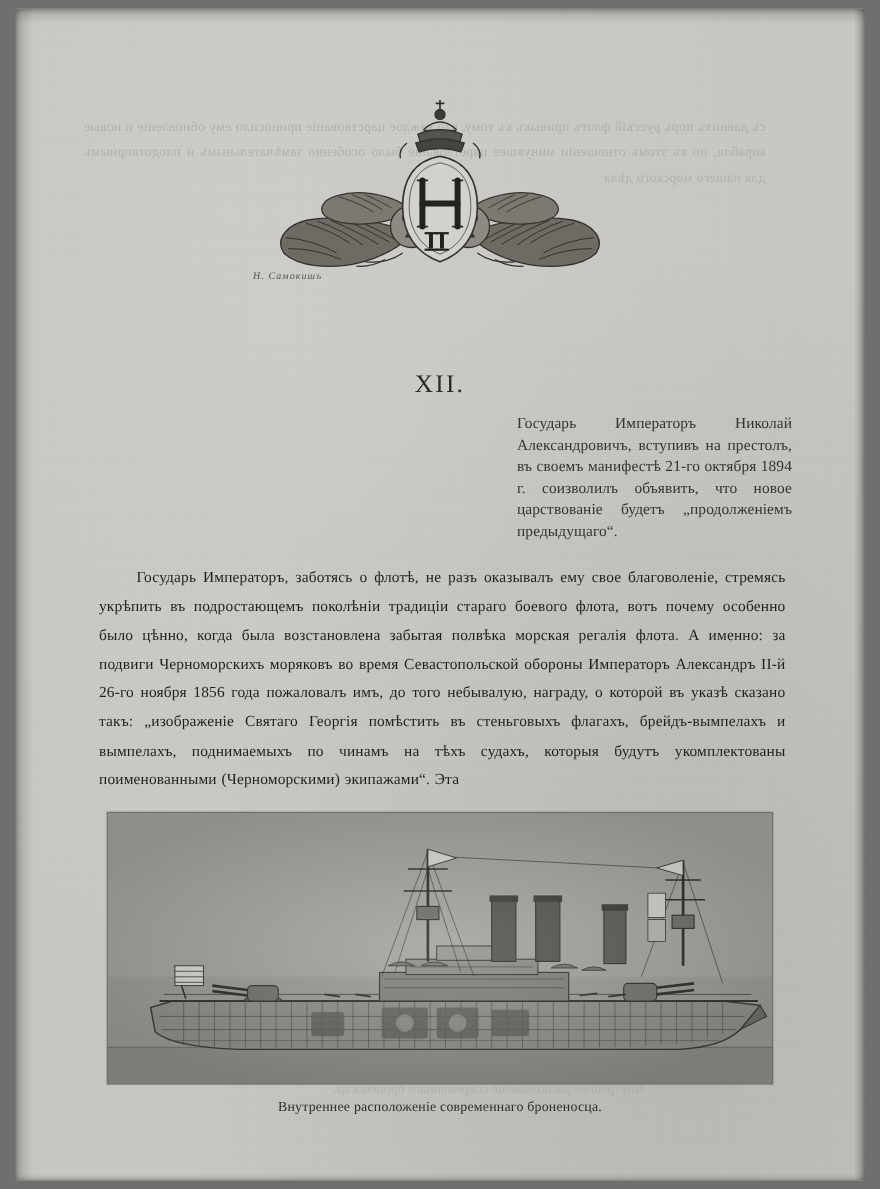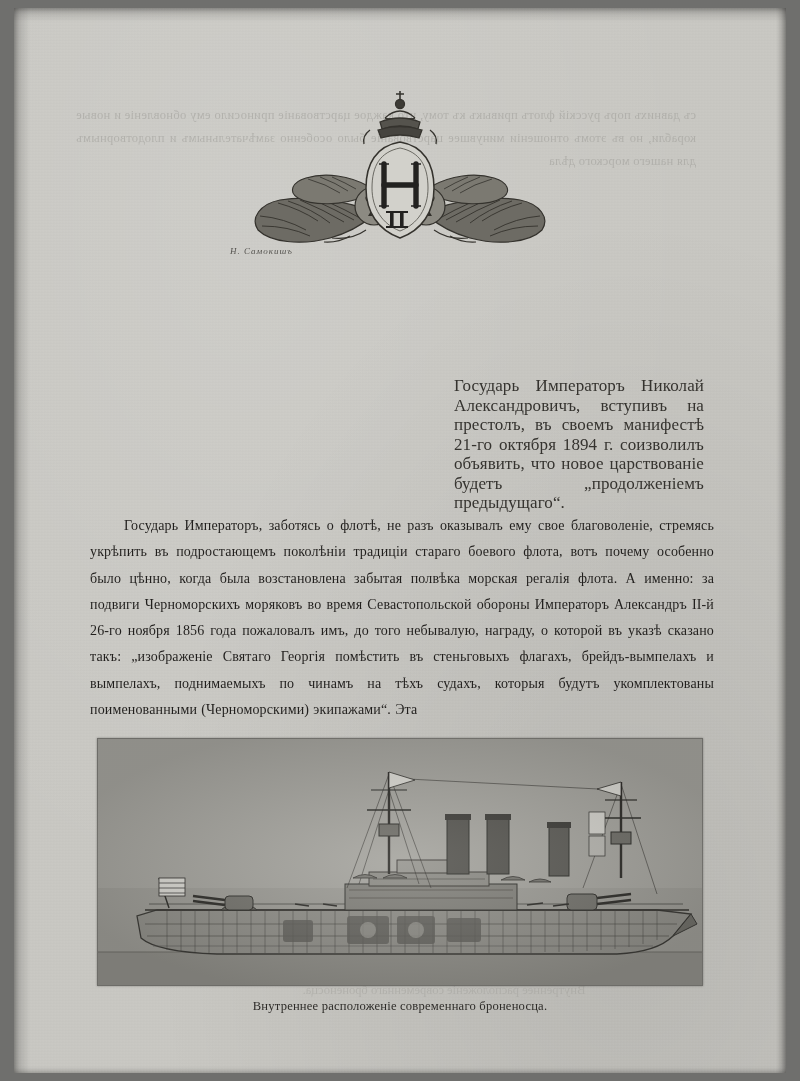--- a/index.html
+++ b/index.html
@@ -95,24 +95,24 @@
     top: 328px;
     text-align: center;
     font-size: 23px;
     letter-spacing: 2px;
     color: #2b2926;
     font-family: "Liberation Serif", serif;
   }
   
   .epigraph {
     position: absolute;
-    left: 440px;
+    left: 456px;
     top: 368px;
     width: 250px;
-    font-size: 17px;
+    font-size: 14px;
     line-height: 19.5px;
     color: #35332f;
     text-align: justify;
     text-align-last: justify;
     letter-spacing: 0.1px;
   }
   
   .body-text {
     position: absolute;
     left: 76px;
@@ -295,20 +295,21 @@
       <g stroke="#34322d" stroke-width="1.1" fill="none">
         <path d="M166,170 q-14,10 -34,8"></path>
         <path d="M234,170 q14,10 34,8"></path>
         <path d="M150,176 q-12,7 -26,6"></path>
         <path d="M250,176 q12,7 26,6"></path>
       </g>
     </svg>
     <div class="crest-sign">Н. Самокишъ</div>
   </div>
 
+  <div class="chapter-num">XII.</div>
 
   <div class="epigraph">Государь Императоръ Николай Александровичъ, вступивъ на престолъ, въ своемъ манифестѣ 21-го октября 1894 г. соизволилъ объявить, что новое царствованіе будетъ „продолженіемъ предыдущаго“.</div>
 
   <div class="body-text">Государь Императоръ, заботясь о флотѣ, не разъ оказывалъ ему свое благоволеніе, стремясь укрѣпить въ подростающемъ поколѣніи традиціи стараго боевого флота, вотъ почему особенно было цѣнно, когда была возстановлена забытая полвѣка морская регалія флота. А именно: за подвиги Черноморскихъ моряковъ во время Севастопольской обороны Императоръ Александръ II-й 26-го ноября 1856 года пожаловалъ имъ, до того небывалую, награду, о которой въ указѣ сказано такъ: „изображеніе Святаго Георгія помѣстить въ стеньговыхъ флагахъ, брейдъ-вымпелахъ и вымпелахъ, поднимаемыхъ по чинамъ на тѣхъ судахъ, которыя будутъ укомплектованы поименованными (Черноморскими) экипажами“. Эта</div>
 
   <div class="figure">
     <div class="figure-plate">
       <svg width="606" height="248" viewBox="0 0 606 248">
         <rect x="0" y="0" width="606" height="248" fill="#9b9a94"></rect>
 

